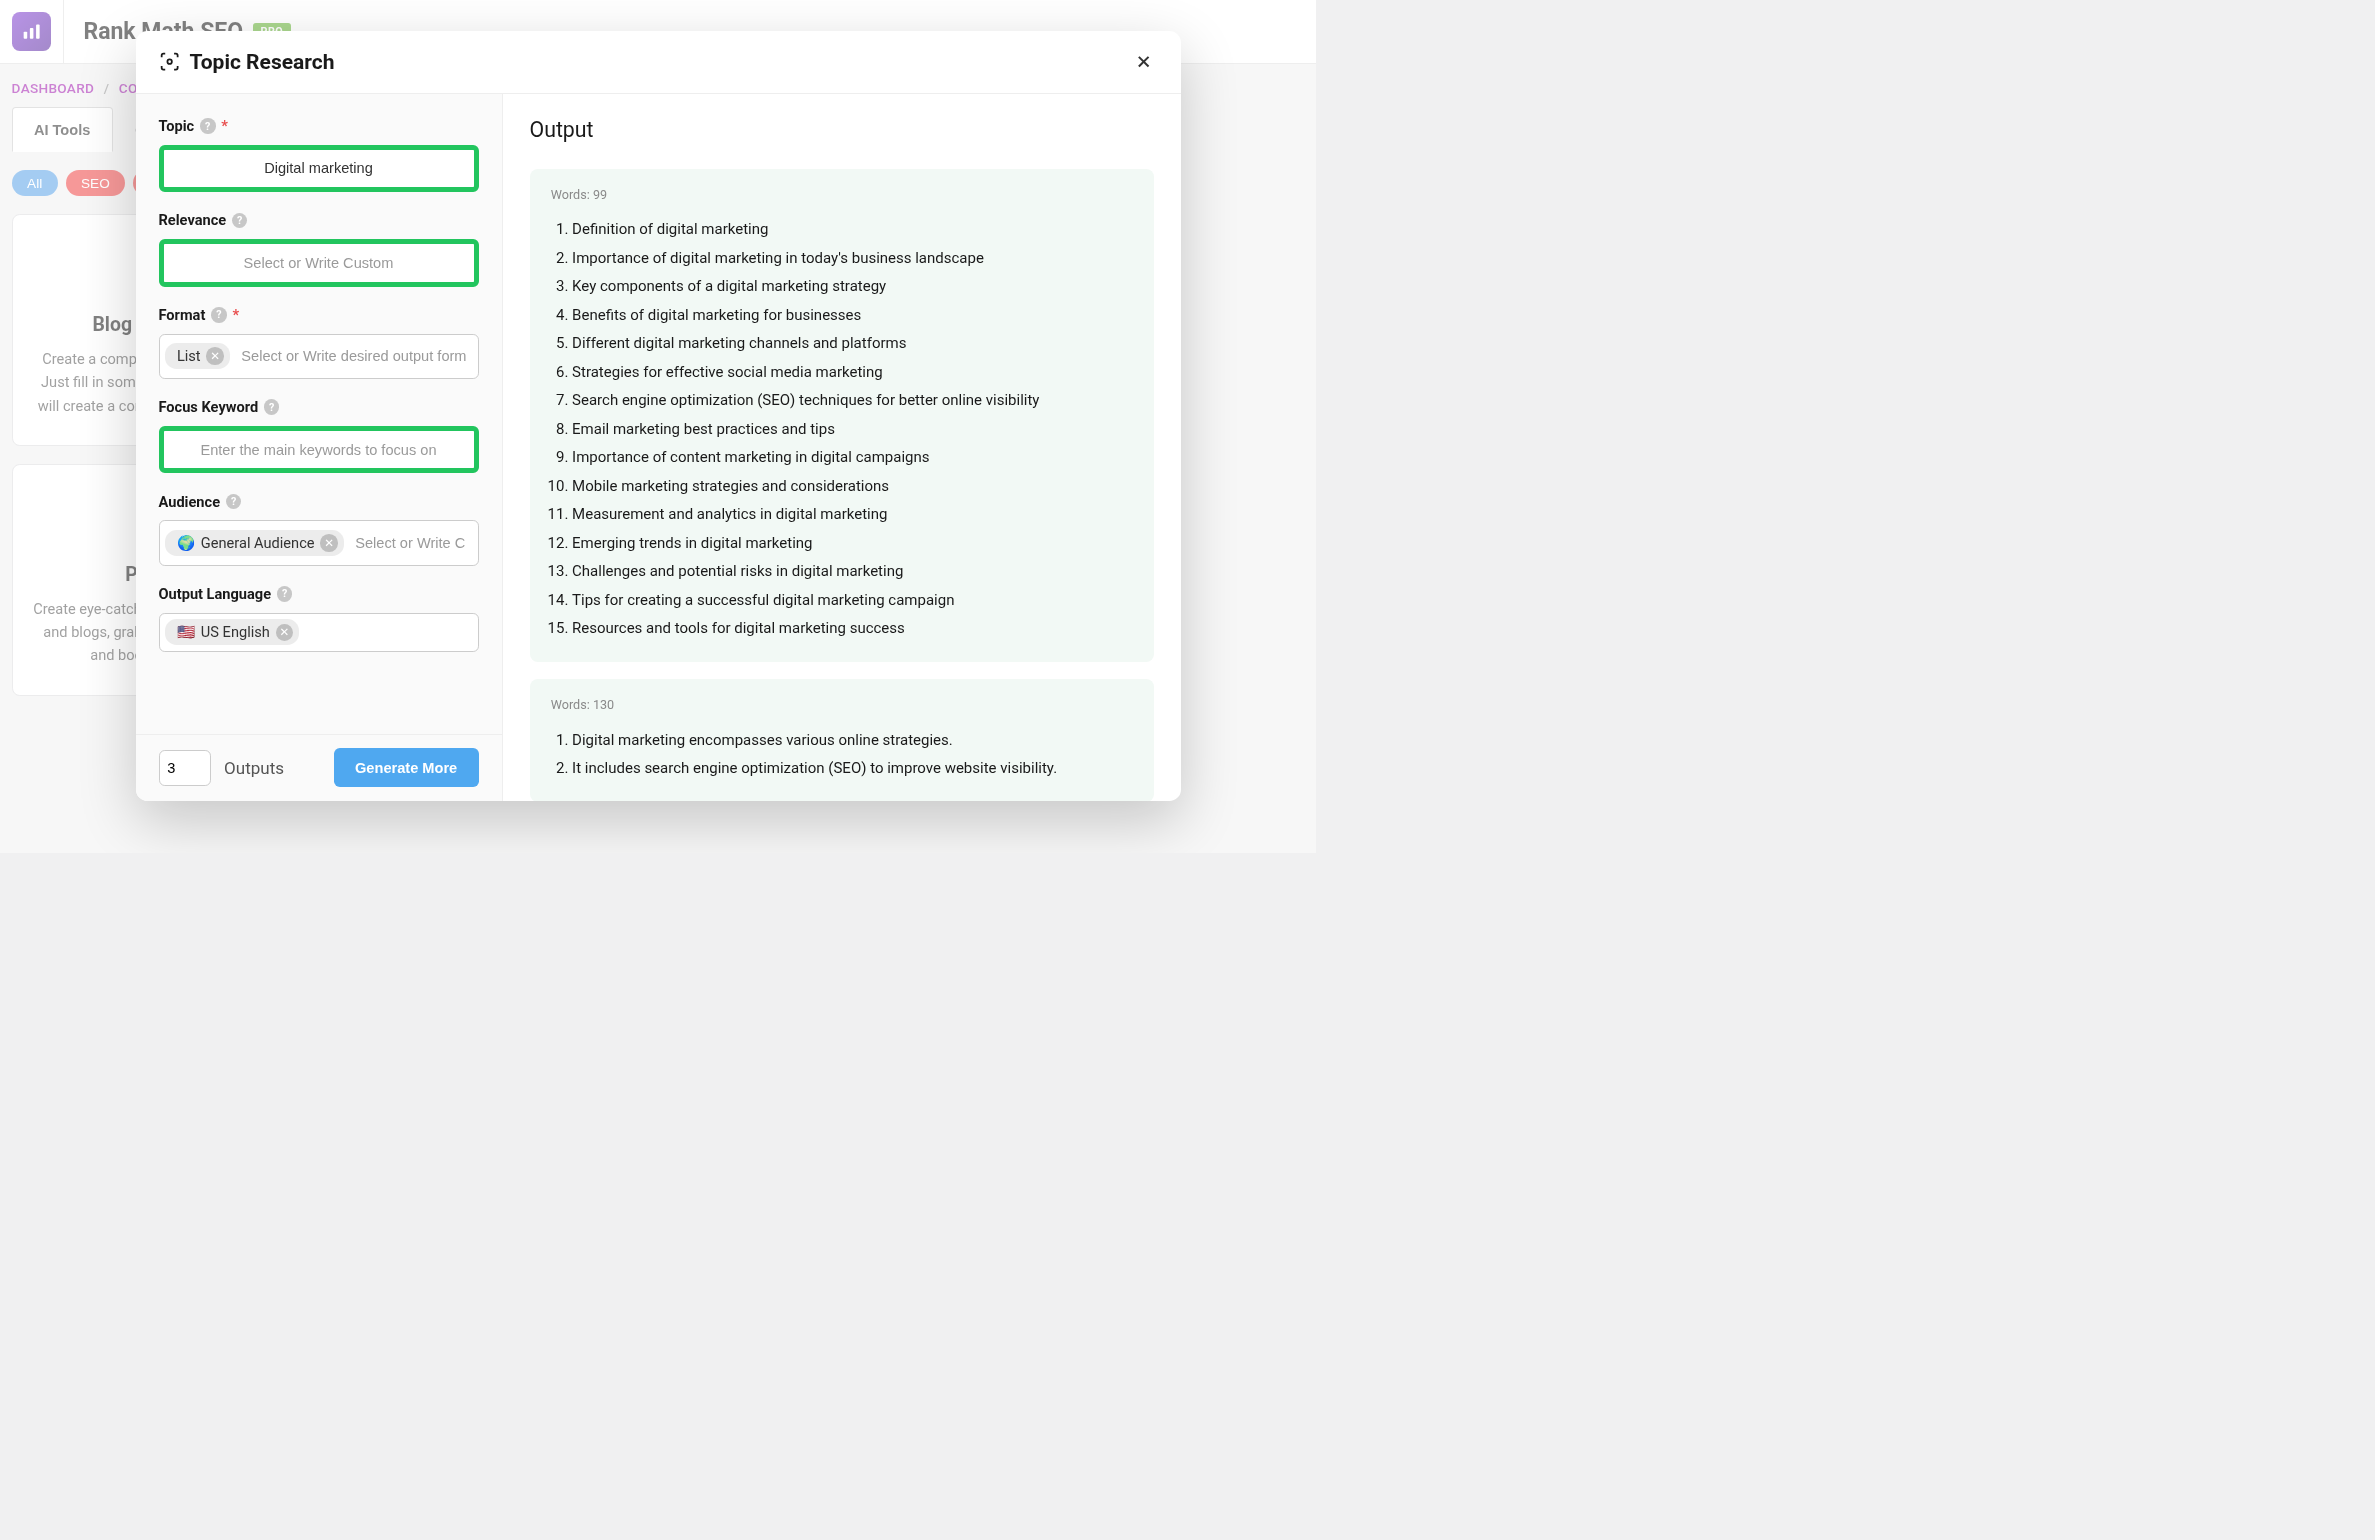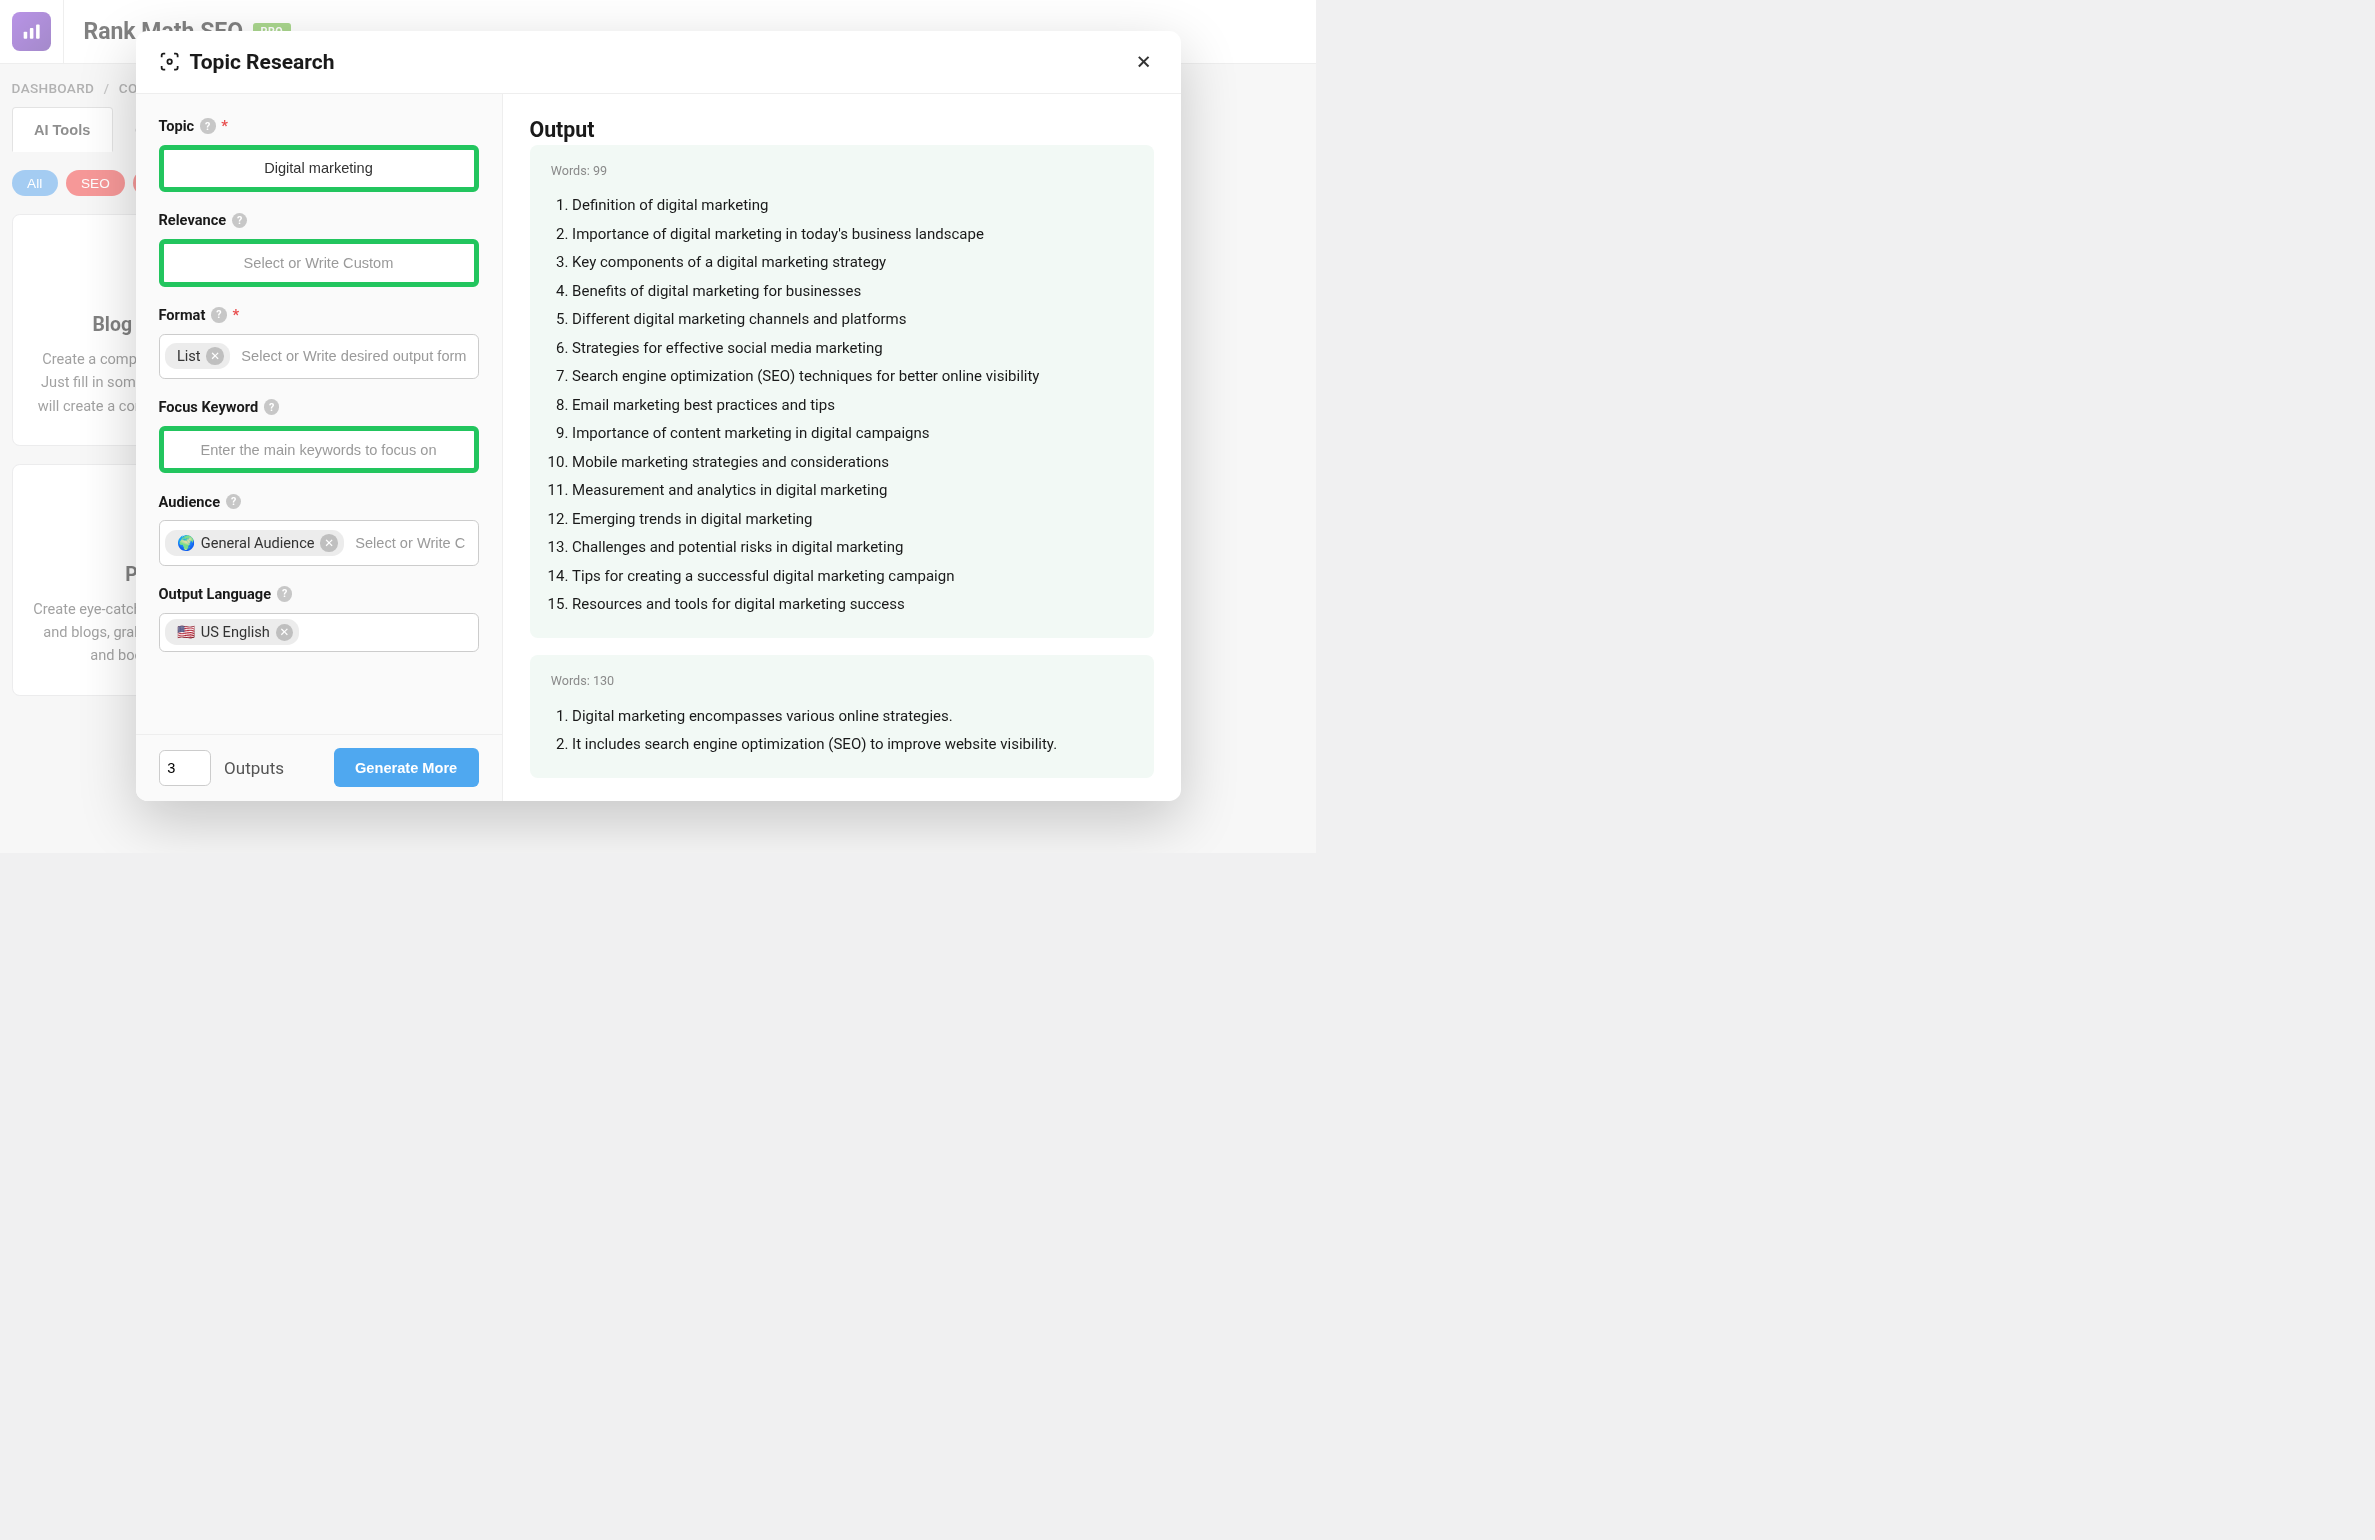--- a/index.html
+++ b/index.html
@@ -7,21 +7,21 @@
     
     
     .topbar { height: 64px; background: #fff; border-bottom: 1px solid #e0e0e0; display: flex; align-items: center; padding: 0 0; }
     .logo-box { width: 64px; height: 64px; display: flex; align-items: center; justify-content: center; border-right: 1px solid #e0e0e0; }
     .logo { width: 39px; height: 39px; border-radius: 7.8px; background: linear-gradient(135deg, #7e3bd1, #5a2aa0); display: flex; align-items: center; justify-content: center; color: #fff; }
     .topbar-title { font-size: 23px; font-weight: 700; color: #1a1a1a; margin-left: 19.4px; }
     .pro-badge { background: #64b632; color: #fff; font-size: 10.7px; font-weight: 700; padding: 1.9px 7.8px; border-radius: 2.9px; margin-left: 9.7px; letter-spacing: 0.5px; }
     
     
     .breadcrumb { padding: 15.5px 11.6px 11.6px; font-size: 13.6px; color: #1a1a1a; font-weight: 500; letter-spacing: 0.3px; }
-    .breadcrumb span { color: #737373; }
+    .breadcrumb span { color: #a21caf; }
     .breadcrumb .sep { color: #999; margin: 0 5.8px; }
     
     
     .tabs-row { padding: 0 11.6px; display: flex; gap: 0; }
     .tab { padding: 13.6px 21.3px; font-size: 14.6px; color: #333; border: 1px solid transparent; background: transparent; cursor: pointer; }
     .tab.active { border: 1px solid #ccc; border-bottom: 1px solid #fff; border-radius: 3.9px 3.9px 0 0; background: #fff; font-weight: 600; }
     
     
     .pills-row { padding: 17.5px 11.6px; display: flex; gap: 7.8px; }
     .pill { padding: 5.8px 15.5px; border-radius: 15.5px; font-size: 13.6px; font-weight: 500; cursor: pointer; border: none; }
@@ -60,21 +60,21 @@
     .remove { width: 17.5px; height: 17.5px; border-radius: 50%; background: #bfbfbf; color: #fff; font-size: 11.6px; display: inline-flex; align-items: center; justify-content: center; cursor: pointer; }
     .tag-input input { border: none; outline: none; padding: 7.8px 5.8px; flex: 1; font-size: 14.6px; min-width: 116px; background: transparent; }
     .tag-input input::placeholder { color: #9a9a9a; }
     .tag-input-full { width: 100%; }
     
     .modal-left-footer { border-top: 1px solid #eee; padding: 13.6px 23px; display: flex; align-items: center; gap: 13.6px; }
     .outputs-spinner { width: 52px; padding: 8.7px 7.8px; border: 1px solid #ccc; border-radius: 5.8px; font-size: 14.6px; }
     .outputs-label { font-size: 17px; color: #555; flex: 1; }
     .generate-btn { background: #4fa8f0; color: #fff; border: none; border-radius: 5.8px; padding: 11.6px 21.3px; font-size: 14.6px; font-weight: 600; cursor: pointer; }
     
-    .output-title { font-size: 21.3px; font-weight: 700; color: #1a1a1a; margin-bottom: 3px; }
+    .output-title { font-size: 21.3px; font-weight: 400; color: #1a1a1a; margin-bottom: 27px; }
     .output-block { background: #f2f9f5; border-radius: 7.8px; padding: 17.5px 21.3px 19.4px; margin-bottom: 17.5px; }
     .words-count { font-size: 12.6px; color: #8a8a8a; margin-bottom: 13.6px; }
     .output-block ol { padding-left: 21.3px; }
     .output-block li { font-size: 15px; color: #1a1a1a; line-height: 1.9; }
     
     .flag { font-size: 14.6px; }
   </style>
 </head>
 <body>
 

